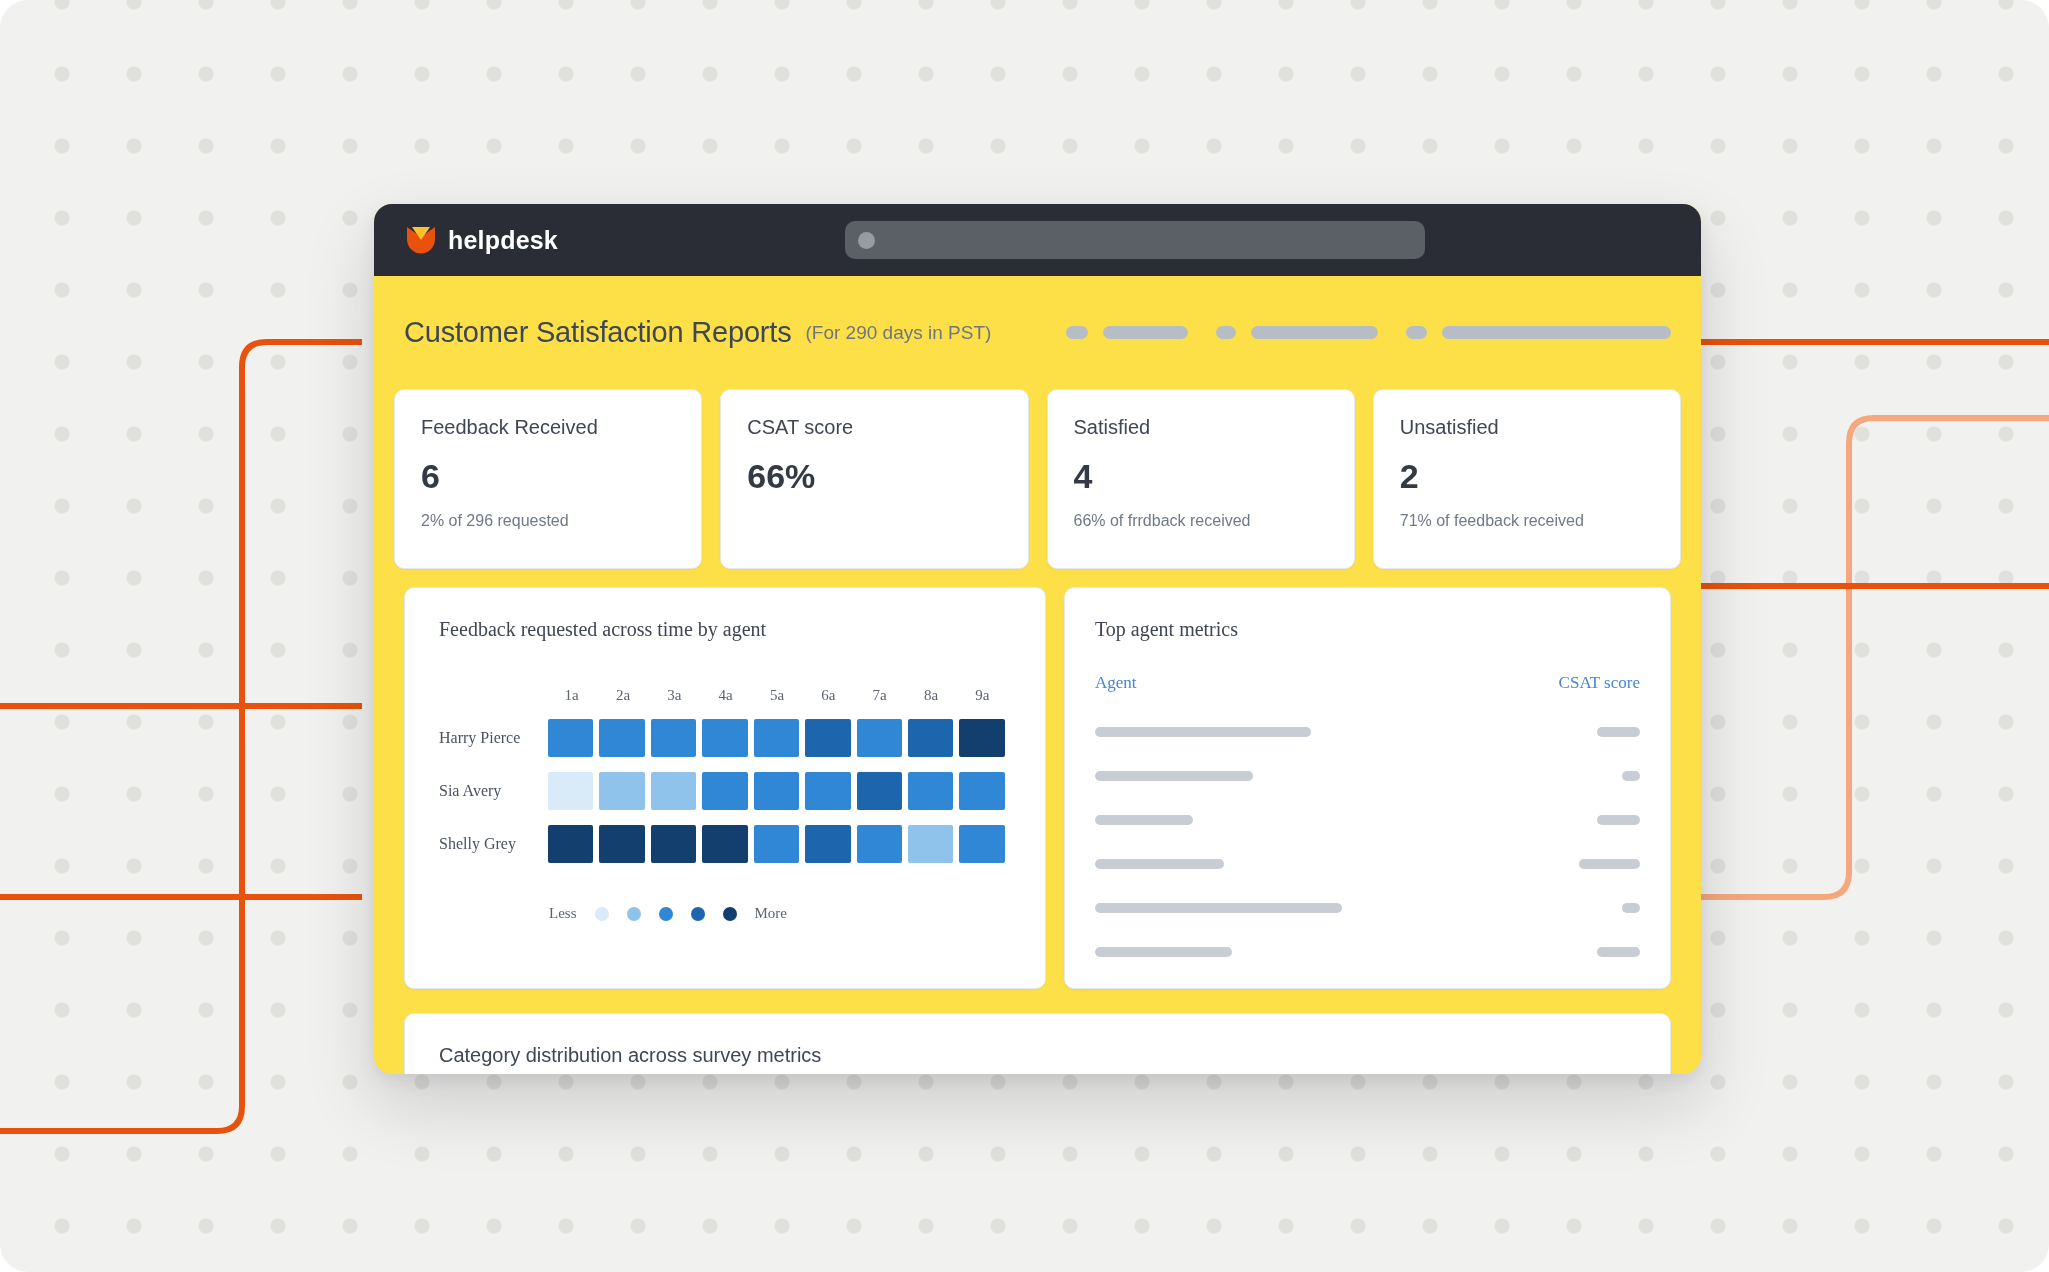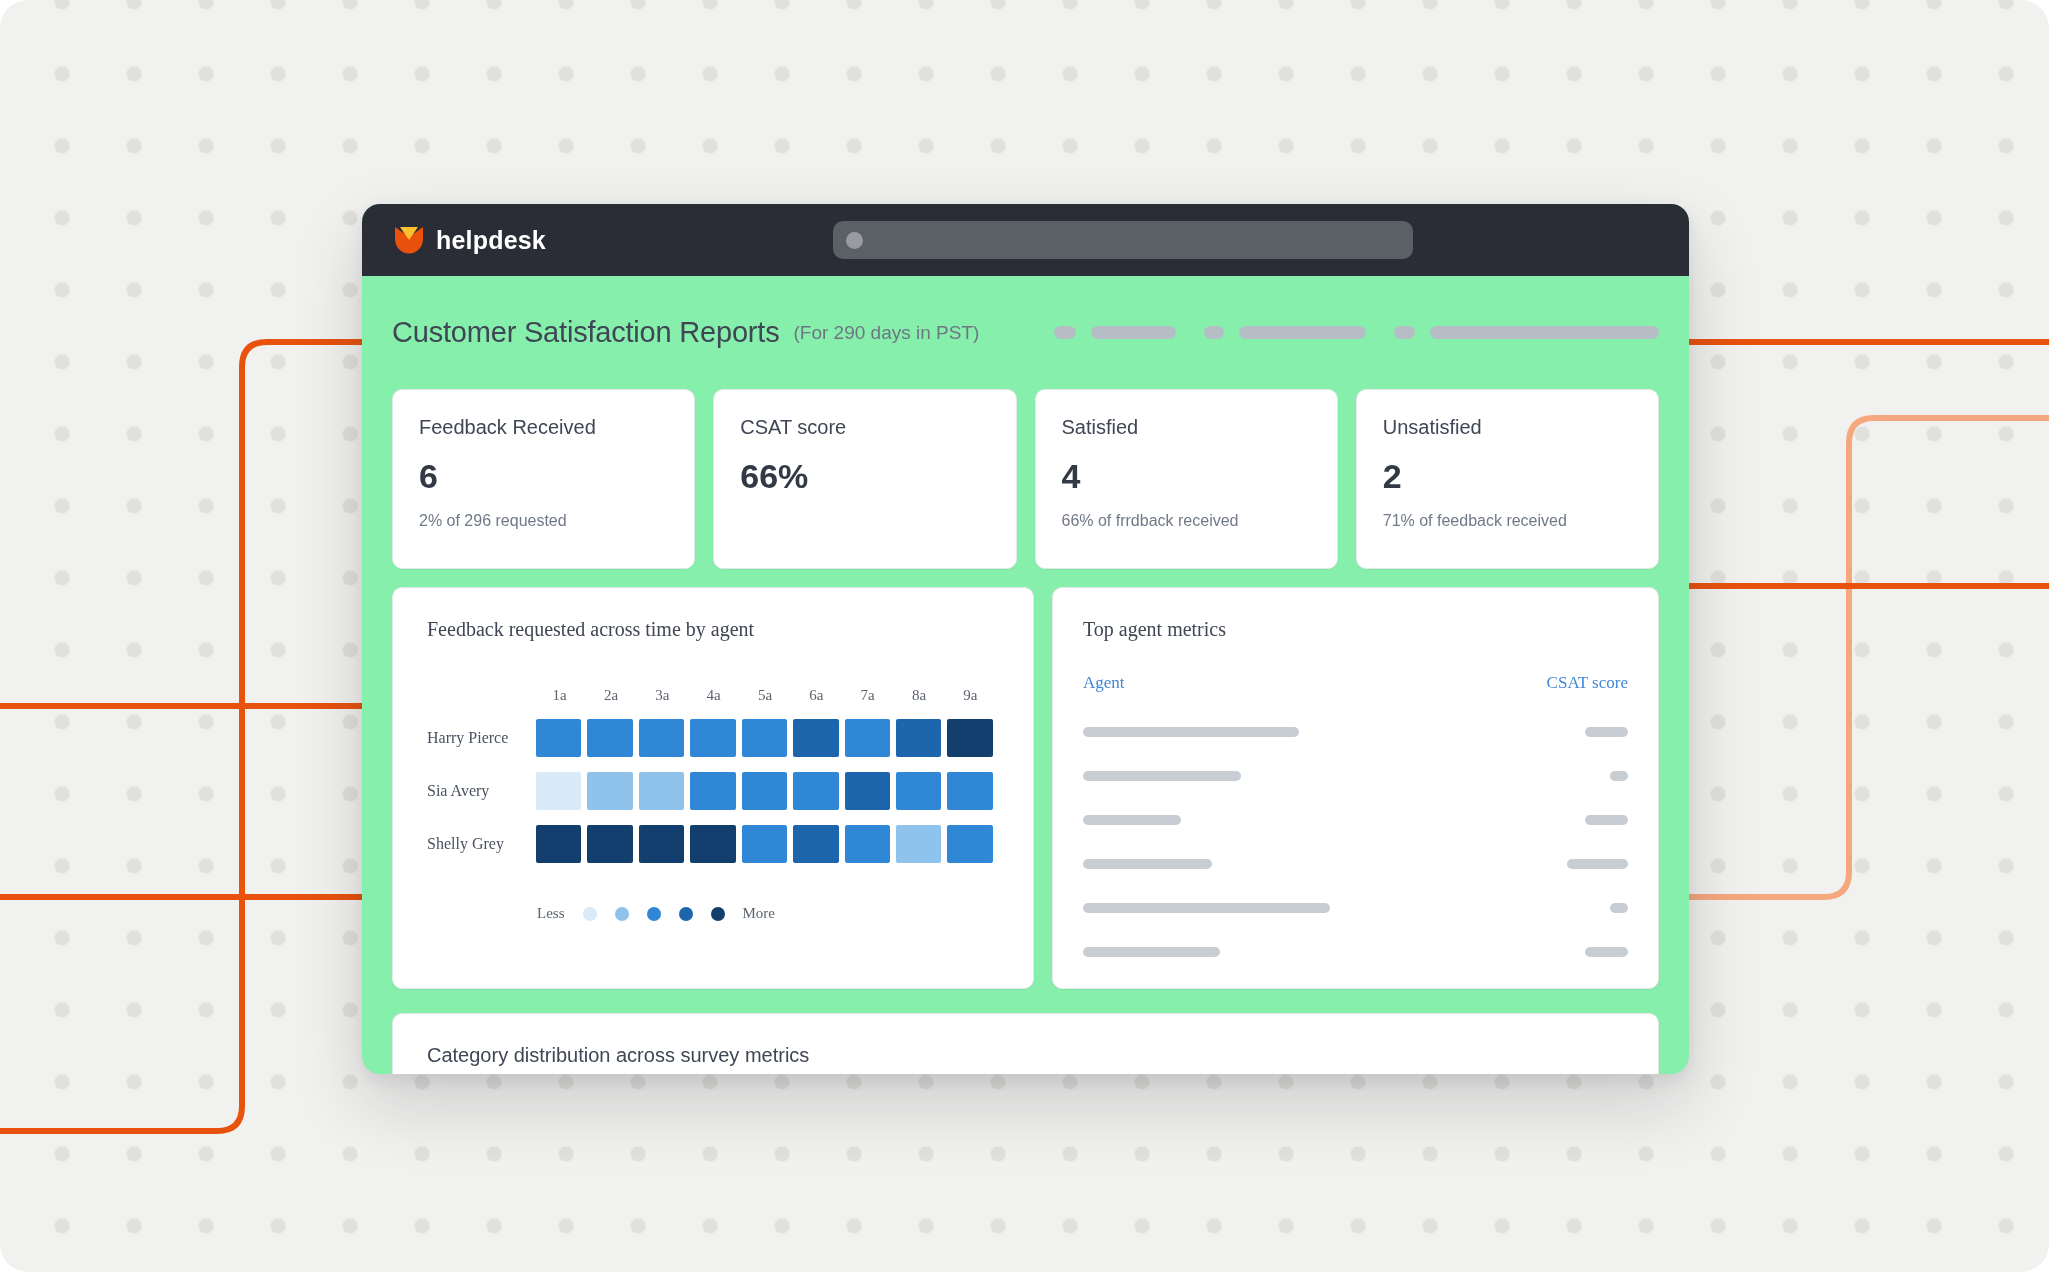--- a/index.html
+++ b/index.html
@@ -10,37 +10,37 @@
   }
   .dots{
     position:absolute; inset:0; z-index:0;
     background-image:radial-gradient(circle,#E0E0DD 7px,transparent 8px);
     background-size:72px 72px; background-position:26px 38px;
   }
   svg.decor{position:absolute; inset:0; z-index:1;}
 
   
   .window{
-    position:absolute; left:362px; top:204px; width:1327px; height:870px;
-    background:#86efac; border-radius:18px; overflow:hidden; z-index:2;
+    position:absolute; left:374px; top:204px; width:1327px; height:870px;
+    background:#fde047; border-radius:18px; overflow:hidden; z-index:2;
     box-shadow:0 30px 70px rgba(20,24,32,.16), 0 6px 18px rgba(20,24,32,.08);
   }
   .topbar{height:72px; background:#2A2D35; display:flex; align-items:center; padding:0 32px; position:relative; box-sizing:border-box;}
   .brand{color:#ffffff; font-size:25px; font-weight:600; margin-left:12px; letter-spacing:.2px;}
   .searchbar{position:absolute; left:471px; top:17px; width:580px; height:38px; background:#5B5F66; border-radius:10px; display:flex; align-items:center; padding:0 13px; box-sizing:border-box;}
   .search-dot{width:17px; height:17px; border-radius:50%; background:#989CA2;}
 
   .titlebar{height:113px; display:flex; align-items:center; padding:0 30px;}
   .h-title{font-size:29px; color:#3F4654; font-weight:500; letter-spacing:-.2px;}
   .h-sub{font-size:19px; color:#6E7683; margin-left:14px;}
   .toolbar-skeletons{margin-left:auto; display:flex; align-items:center; gap:28px;}
   .skel-group{display:flex; align-items:center; gap:15px;}
   .skel{background:#B7BDC4; border-radius:7px; height:13px;}
 
-  .stats-row{display:flex; gap:18px; padding:0 30px;}
+  .stats-row{display:flex; gap:18px; padding:0 20px;}
   .stat-card{flex:1; background:#fff; border:1px solid #E5E8EB; border-radius:10px; height:180px; padding:26px 26px; box-sizing:border-box; box-shadow:0 1px 2px rgba(16,24,40,.04);}
   .stat-label{font-size:20px; color:#3F4654;}
   .stat-value{font-size:34px; font-weight:600; color:#333A46; margin-top:18px;}
   .stat-note{font-size:16px; color:#707987; margin-top:16px;}
 
   .panels-row{display:flex; gap:18px; padding:0 30px; margin-top:18px;font-family:Liberation Serif, serif;}
   .panel{background:#fff; border:1px solid #E5E8EB; border-radius:10px; box-sizing:border-box; box-shadow:0 1px 2px rgba(16,24,40,.04); height:402px;}
   .panel-left{width:642px; padding:30px 34px;}
   .panel-right{flex:1; padding:30px 30px;}
   .panel-title{font-size:20px; color:#3F4654;}

